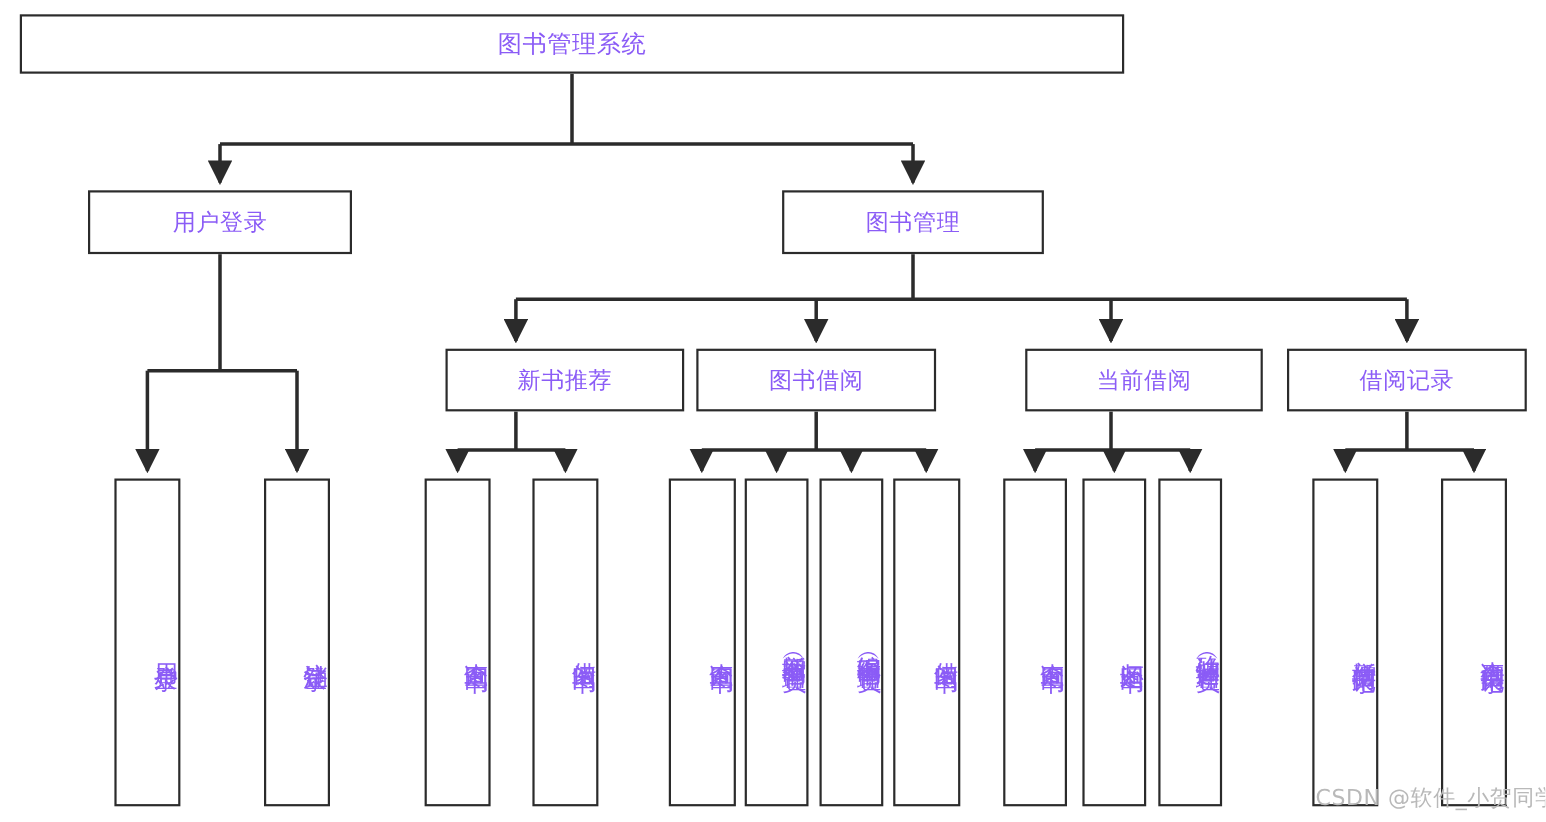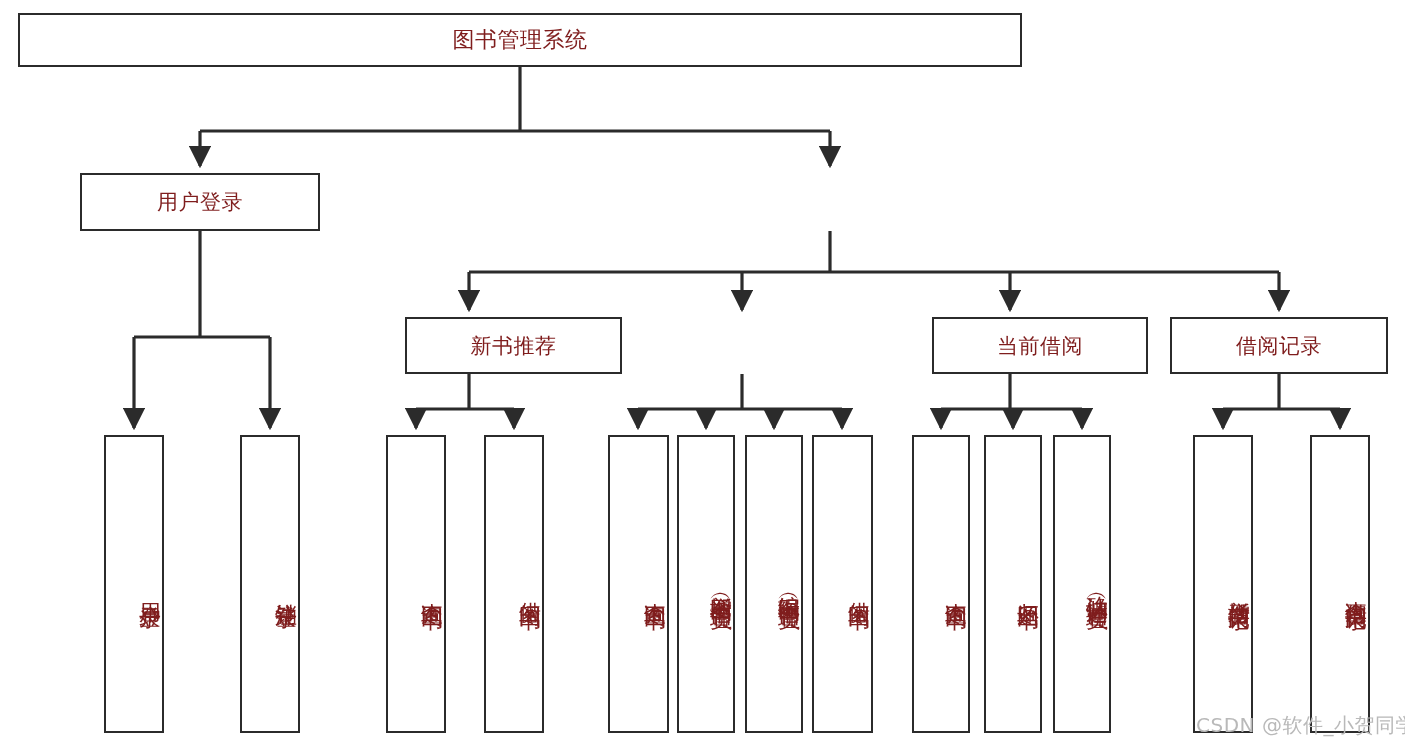--- a/index.html
+++ b/index.html
@@ -29,21 +29,21 @@
   }
   .node {
     position: absolute;
     box-sizing: border-box;
     border: 2.5px solid #2b2b2b;
     background: #ffffff;
     display: flex;
     align-items: center;
     justify-content: center;
     text-align: center;
-    color: #7f1d1d;
+    color: #8b5cf6;
     letter-spacing: 0.5px;
   }
   .node.root {
     font-size: 22px;
   }
   .node.tier1 {
     font-size: 21px;
   }
   .node.tier2 {
     font-size: 21px;
@@ -138,24 +138,30 @@
     </g>
   </svg>
 
   <div class="node root" style="left:18px; top:13px; width:1004px; height:54px;">
     <span>图书管理系统</span>
   </div>
 
   <div class="node tier1" style="left:80px; top:173px; width:240px; height:58px;">
     <span>用户登录</span>
   </div>
+  <div class="node tier1" style="left:711px; top:173px; width:238px; height:58px;">
+    <span>图书管理</span>
+  </div>
 
   <div class="node tier2" style="left:361px; top:317px; width:217px; height:57px;margin-left:44px;">
     <span>新书推荐</span>
   </div>
+  <div class="node tier2" style="left:633px; top:317px; width:218px; height:57px;">
+    <span>图书借阅</span>
+  </div>
   <div class="node tier2" style="left:902px; top:317px; width:216px; height:57px;margin-left:30px;">
     <span>当前借阅</span>
   </div>
   <div class="node tier2" style="left:1170px; top:317px; width:218px; height:57px;">
     <span>借阅记录</span>
   </div>
 
   <div class="node leaf" style="left:104px; top:435px; width:60px; height:298px;">
     <span>用户登录</span>
   </div>

